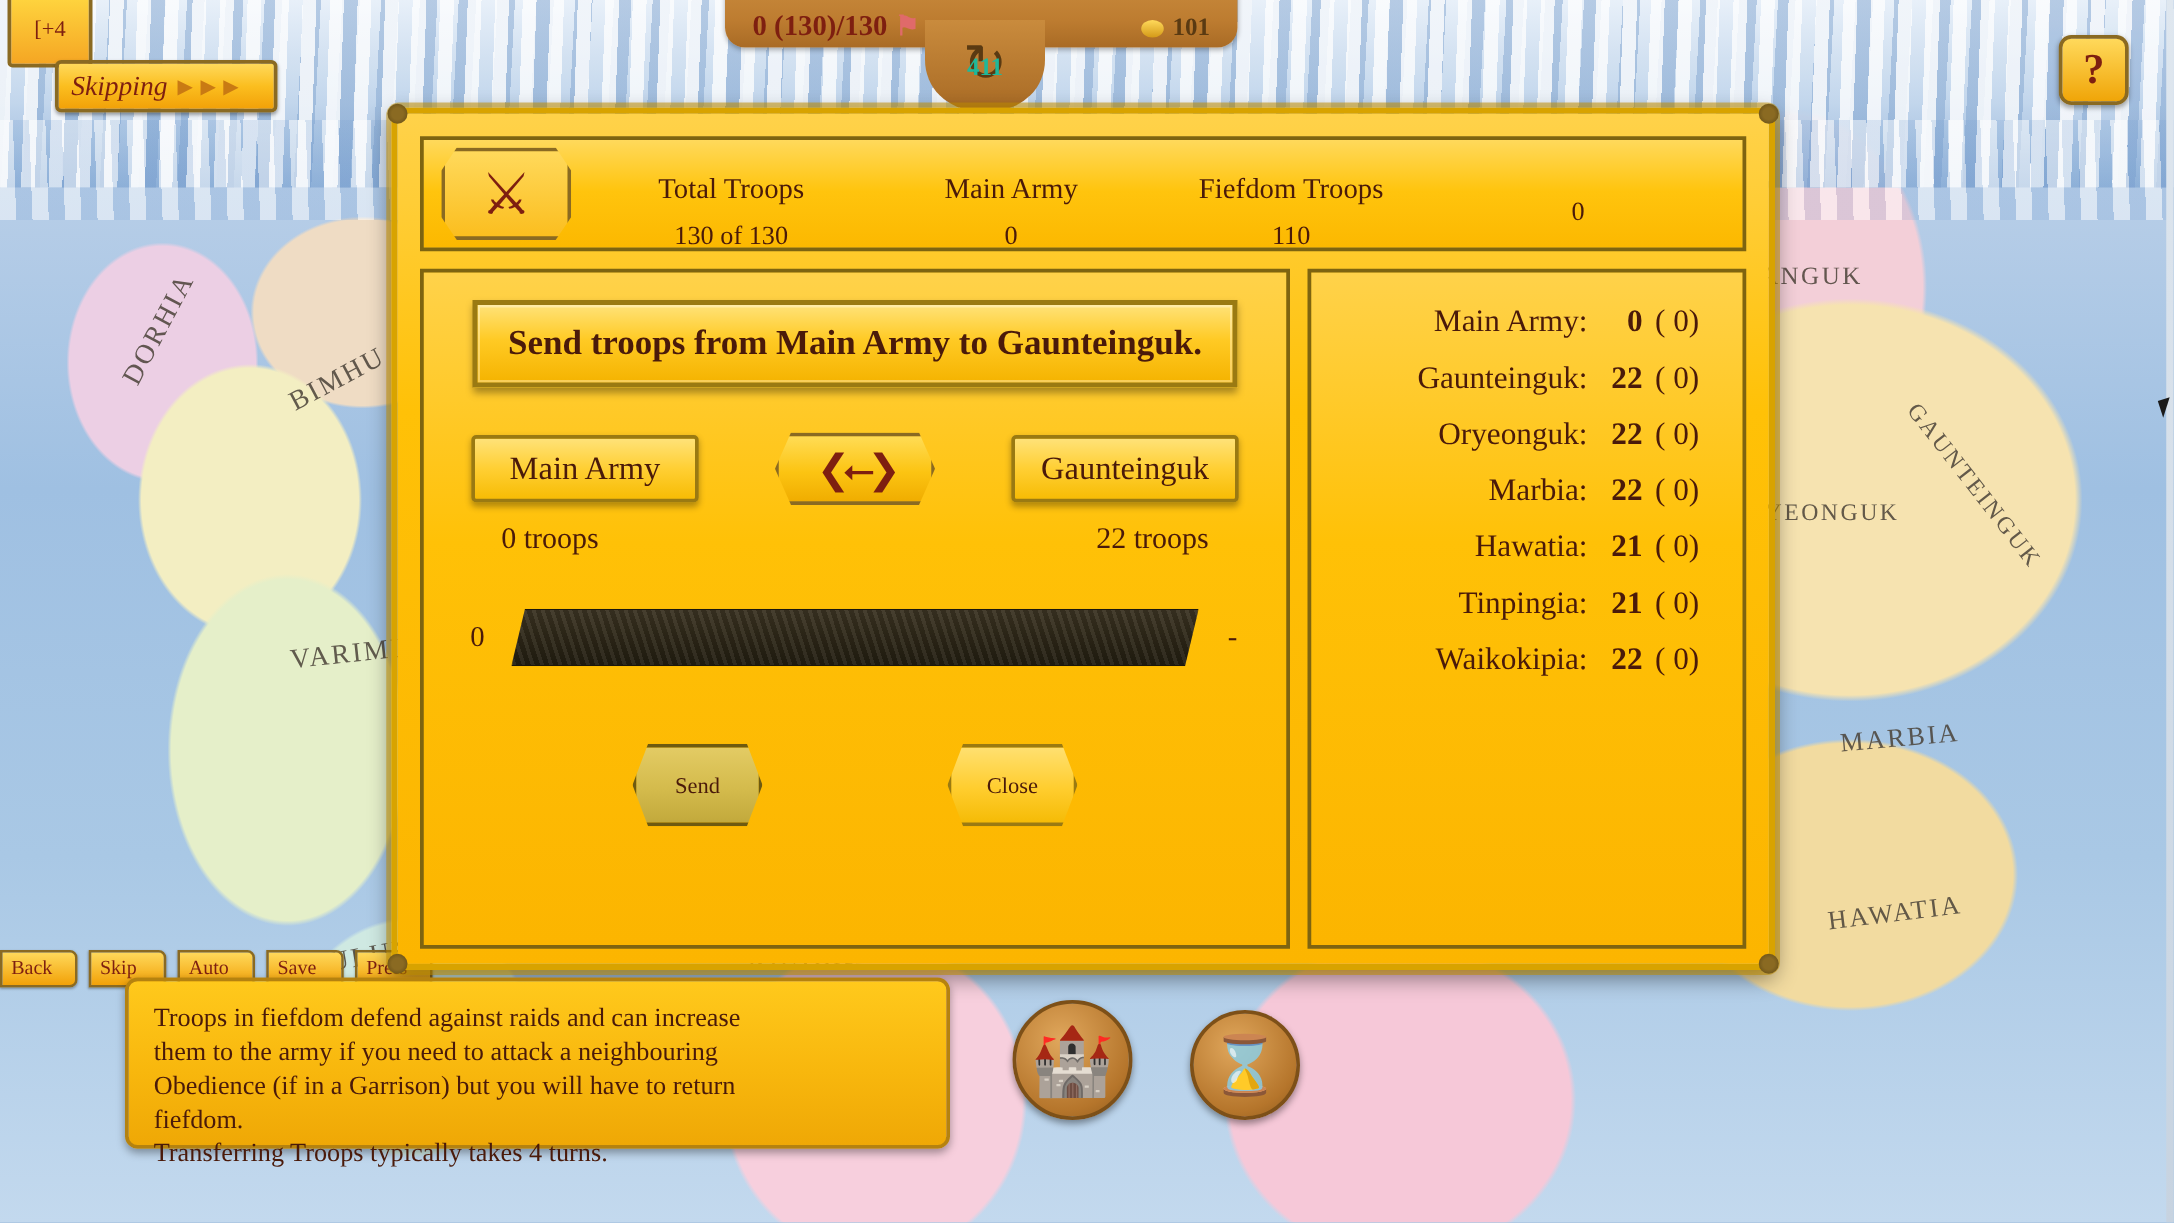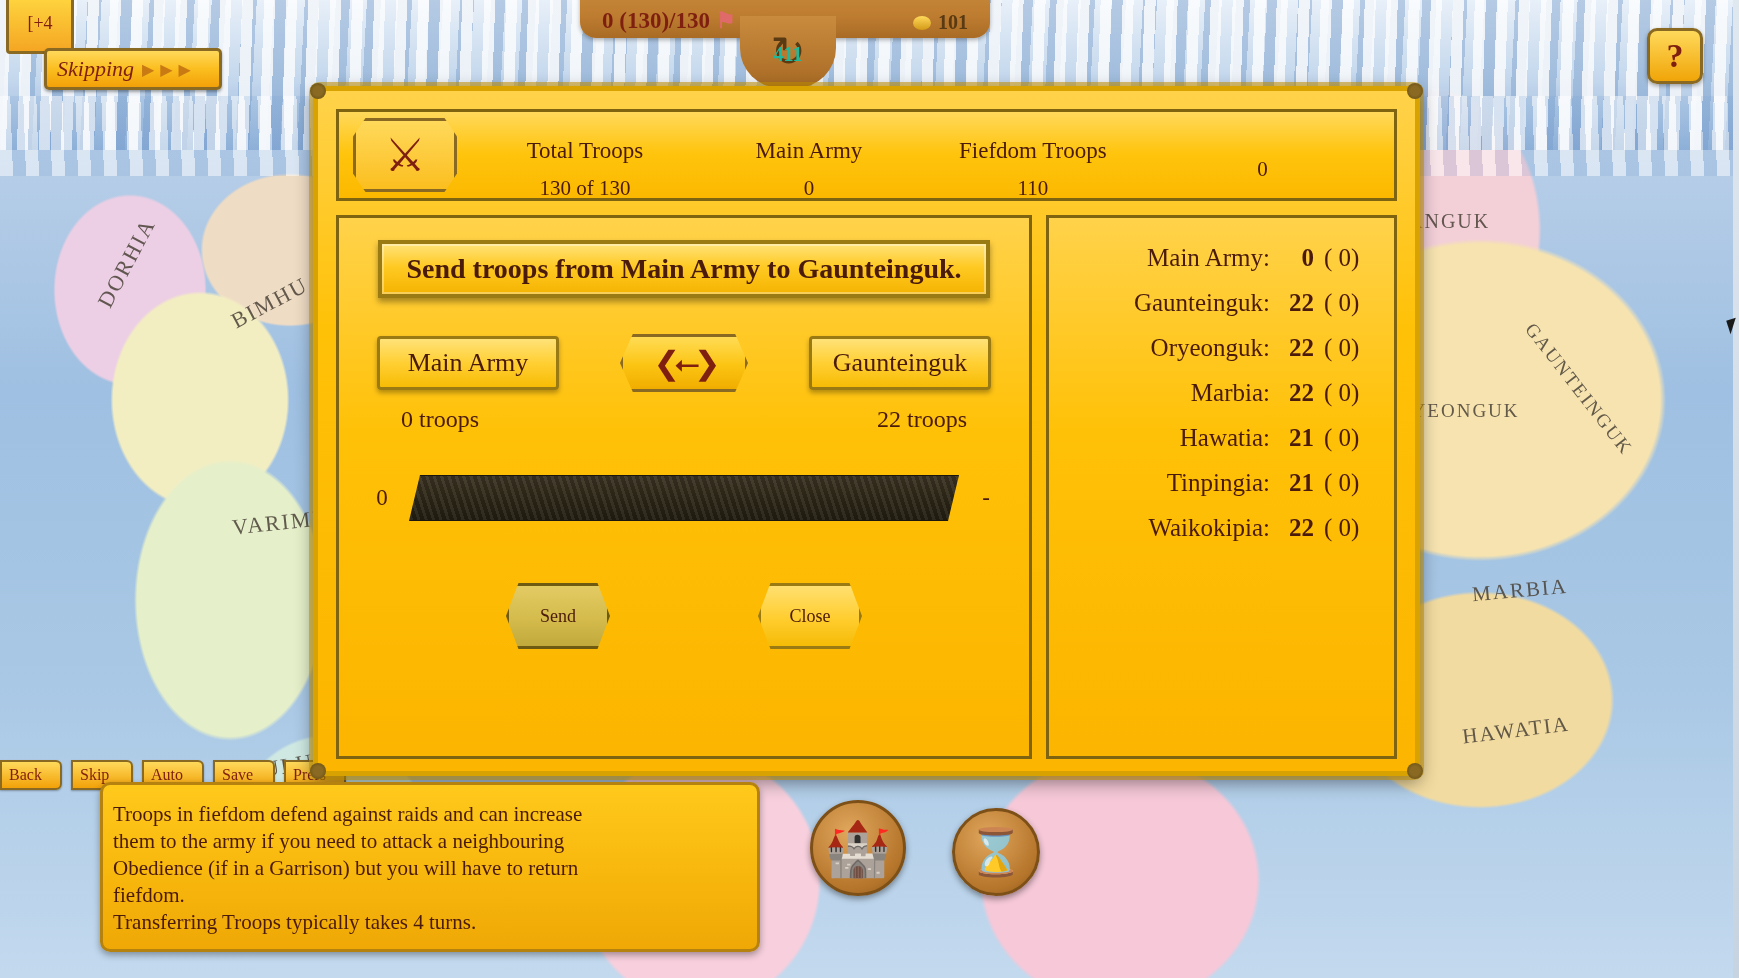--- a/index.html
+++ b/index.html
@@ -152,25 +152,25 @@
     display:flex;align-items:center;justify-content:center;
     font-size: 54px; color: #4a2c0a;
     box-shadow: 0 3px 6px rgba(0,0,0,.4);
   }
   #castle-btn { left: 810px; top: 800px; }
   #hourglass-btn { left: 952px; top: 808px; width: 88px; height: 88px; font-size: 46px;}
 
   
   #tooltip {
     position: absolute; left: 100px; top: 782px;
-    width: 660px; height: 170px;
+    width: 660px; height: 137px;
     background: linear-gradient(180deg,#ffc91c 0%, #f8b70d 55%, #efa806 100%);
     border: 3px solid #b5820f;
     border-radius: 10px;
-    padding: 16px 10px;
+    padding: 16px 20px;
     box-shadow: 0 3px 7px rgba(0,0,0,.35);
   }
   #tooltip p {
     color: #4a1a0a; font-size: 21px; line-height: 1.28;
     font-family: "Liberation Serif", serif;
   }
 
   
   #dialog {
     position: absolute; left: 313px; top: 86px;
@@ -244,21 +244,21 @@
   }
   #right-panel {
     flex: 1;
     background: linear-gradient(180deg,#ffd24a 0%, #ffc107 40%, #fcb500 100%);
     border: 3px solid #7e6410;
     padding: 26px 22px 16px 16px;
   }
 
   
   #title-plate {
-    width: 612px; height: 58px;
+    width: 612px; height: 70px;
     margin: 0 auto;
     background: linear-gradient(180deg,#ffe278 0%, #ffca24 45%, #f5b300 100%);
     border: 4px solid #9a7a12;
     box-shadow: inset 0 0 0 2px rgba(255,255,255,.35), 0 4px 6px rgba(0,0,0,.35);
     display:flex; align-items:center; justify-content:center;
   }
   #title-plate span {
     font-size: 28px; color: #4a1a0a; font-weight: bold;
     font-family: "Liberation Serif", serif;
   }

